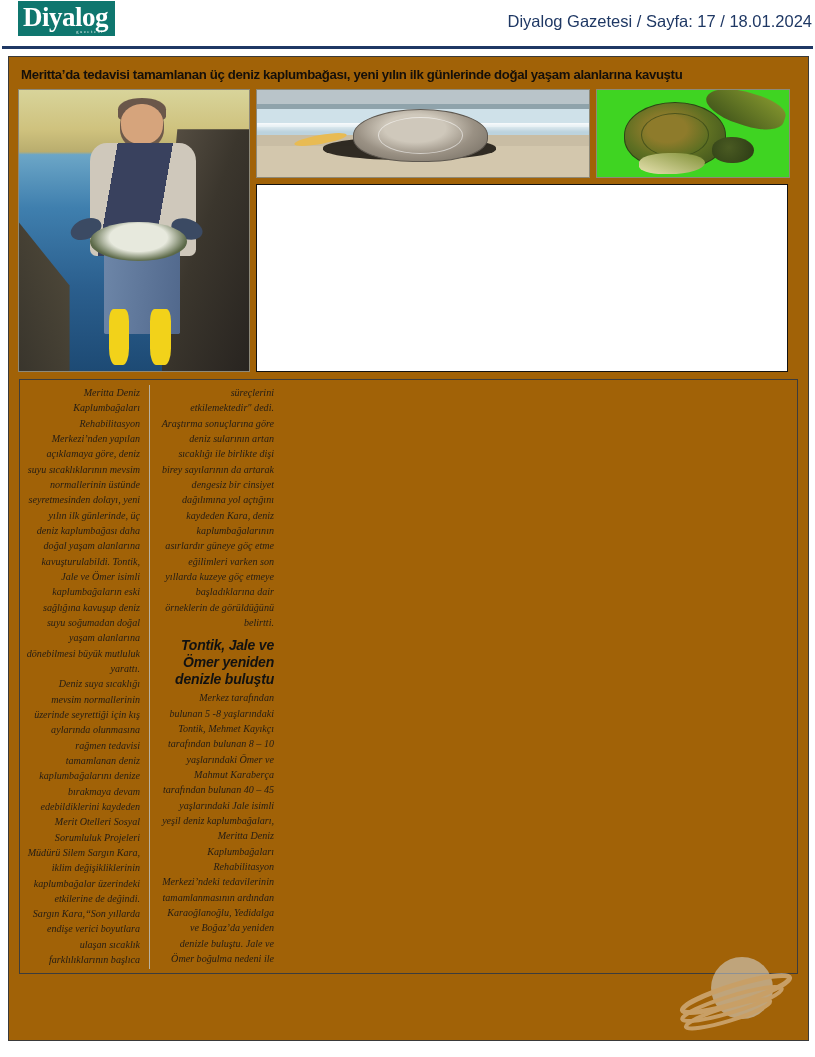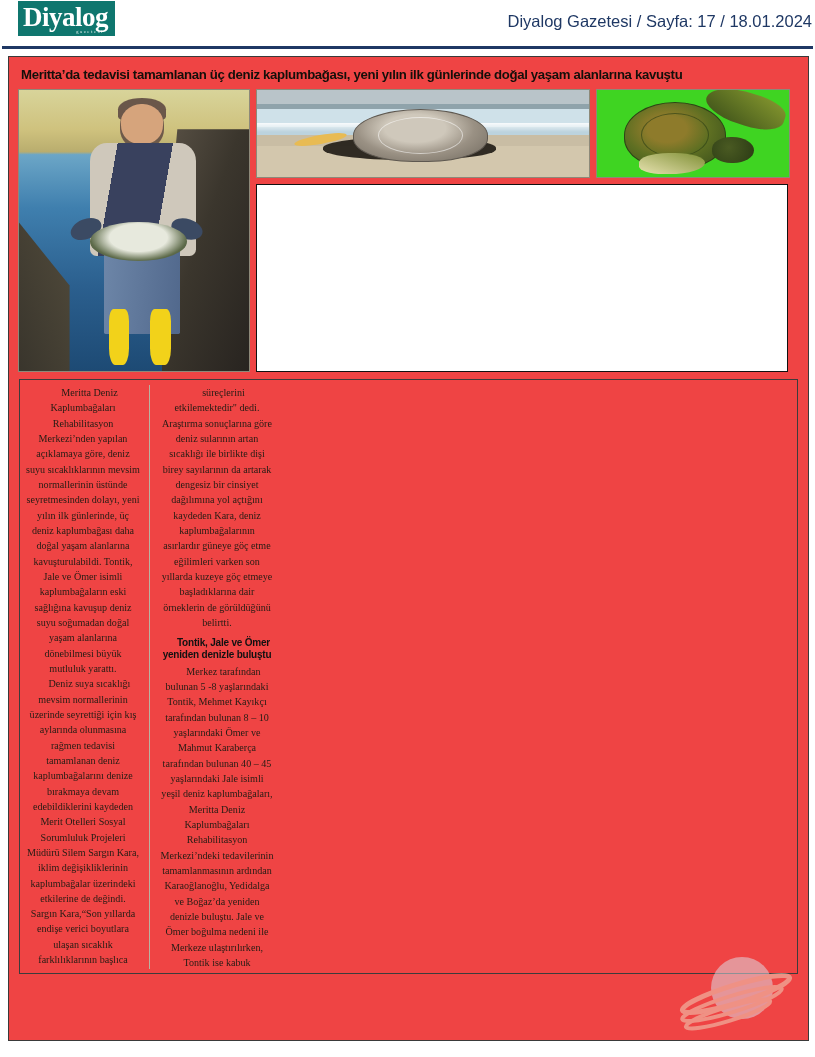--- a/index.html
+++ b/index.html
@@ -58,21 +58,21 @@
   .header-rule {
     height: 3px;
     background: #1f3864;
     margin: 2px 2px 0 2px;
   }
 
   
   .paper {
     position: relative;
     margin: 7px 6px 0 8px;
-    background: #ef4444;
+    background: #a16207;
     border: 1px solid #3a3a3a;
     padding: 8px 9px 8px 9px;
     height: 985px;
     box-sizing: border-box;
   }
 
   
   .kicker {
     font-family: "Liberation Sans", sans-serif;
     font-weight: bold;
@@ -263,29 +263,30 @@
     display: flex;
     gap: 10px;
     overflow: hidden;
   }
   .col {
     width: 114px;
     font-family: "Liberation Serif", serif;
     font-size: 10.1px;
     line-height: 1.52;
     color: #241c14;
-    text-align: center;
+    text-align: right;
     overflow: hidden;
+    font-style: italic;
   }
   .col p { margin: 0; text-indent: 13px; }
   .col p + p { margin-top: 0; }
   .subhead {
     font-family: "Liberation Sans", sans-serif;
     font-weight: bold;
-    font-size: 10px;
+    font-size: 14px;
     line-height: 1.22;
     color: #111111;
     text-indent: 0;
     margin: 7px 0 2px 0 !important;
     letter-spacing: -0.2px;
   }
   .col-divider {
     width: 0;
     border-left: 1px solid #b9b2a0;
     align-self: stretch;

